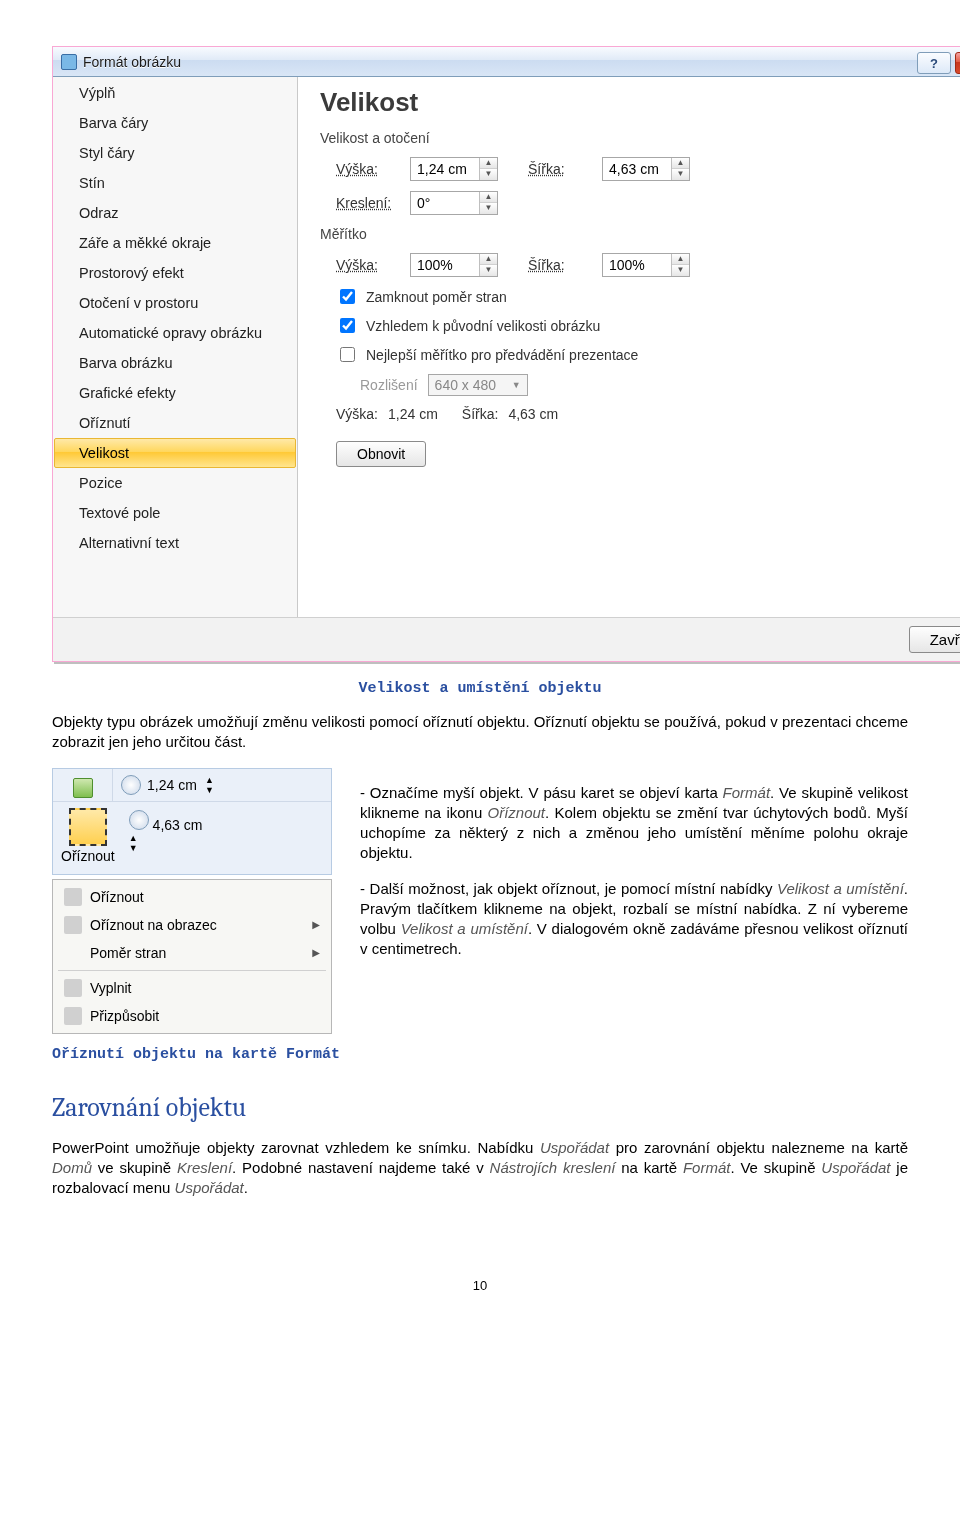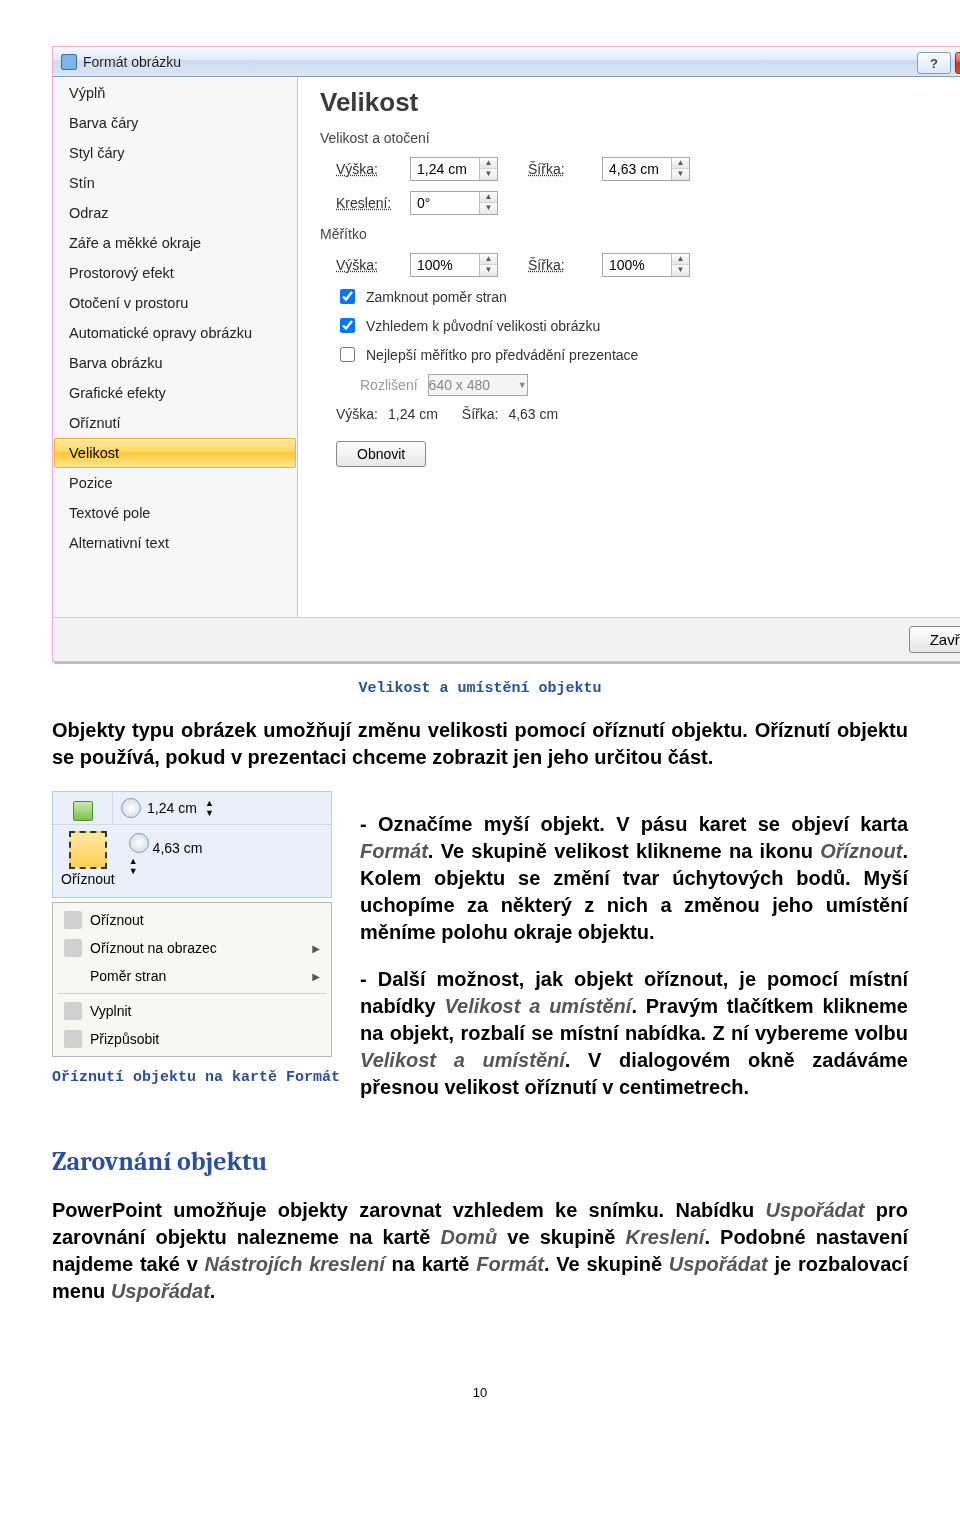--- a/index.html
+++ b/index.html
@@ -67,21 +67,21 @@
   }
 
   
   .nav {
     width: 245px;
     border-right: 1px solid #c9c9c9;
     background: #f7f7f7;
     padding: 1px 1px;
   }
   .nav-item {
-    padding: 6px 14px;
+    padding: 6px 24px;
     font-size: 14.5px;
     color: #222;
     border: 1px solid transparent;
   }
   .nav-item.selected {
     background: linear-gradient(#ffe9a8,#ffd75e 45%,#ffc833 46%,#ffe58f);
     border: 1px solid #e9b733;
     border-radius: 2px;
     color: #000;
   }
@@ -138,21 +138,21 @@
   .spin .arrows span:last-child { border-bottom: none; }
   .chk {
     display: flex; align-items: center; gap: 8px;
     margin: 4px 0 4px 16px;
   }
   .chk input { width: 15px; height: 15px; }
   .disabled { color: #9a9a9a; }
   .sel {
     border: 1px solid #a7a7a7;
     background: #f5f5f5;
-    padding: 2px 0;
+    padding: 2px 6px;
     width: 100px;
     display: inline-flex; justify-content: space-between; align-items: center;
     color: #888;
   }
   .btn {
     display: inline-block;
     padding: 4px 20px;
     border: 1px solid #8a8a8a;
     border-radius: 3px;
     background: linear-gradient(#fefefe,#e6e6e6);
@@ -162,21 +162,21 @@
   .footer {
     display: flex; justify-content: flex-end;
     padding: 8px 14px;
     background: #f2f2f2;
     border-top: 1px solid #d0d0d0;
   }
 
   
   .caption { text-align: center; color: #2a4fa0; font-weight: 600; margin: 8px 0 4px 0; font-family: Liberation Mono, monospace; }
 
-  .body-text { font-size: 20px; line-height: 1.35; text-align: justify; font-weight: bold; }
+  .body-text { font-size: 15px; line-height: 1.35; text-align: justify; }
   .body-text .it { font-style: italic; color: #565656; }
 
   .two-col {
     display: flex; gap: 20px; margin: 14px 0 10px 0;
   }
 
   
   .ribbon {
     width: 280px;
     border: 1px solid #b7cbe3;
@@ -223,21 +223,21 @@
   .menu .mi .mi-ico {
     width: 18px; height: 18px; background: #d0d0d0; border-radius: 2px;
   }
   .menu .mi .arrow { margin-left: auto; font-size: 10px; color: #555; }
   .menu .sep { height: 1px; background: #d0d0d0; margin: 3px 2px; }
 
   h3.sect {
     color: #2a4fa0;
     font-family: Cambria, Georgia, serif;
     font-size: 26px;
-    font-weight: 700;
+    font-weight: 400;
     margin: 26px 0 4px 0;
   }
 
   .pagenum { text-align: center; font-size: 13px; margin-top: 80px; }
 </style>
 </head>
 <body>
 
 <div class="page">
 

